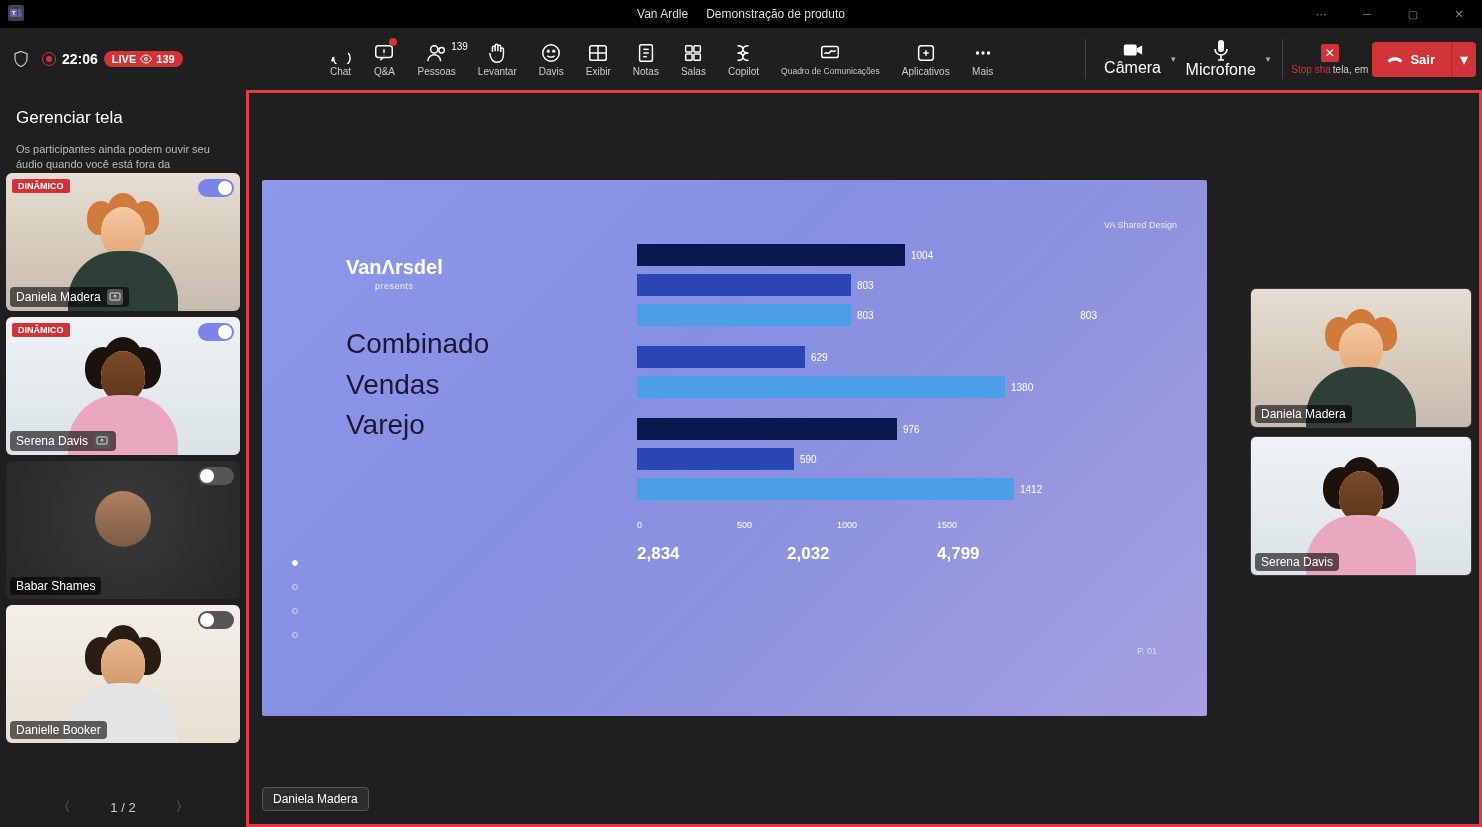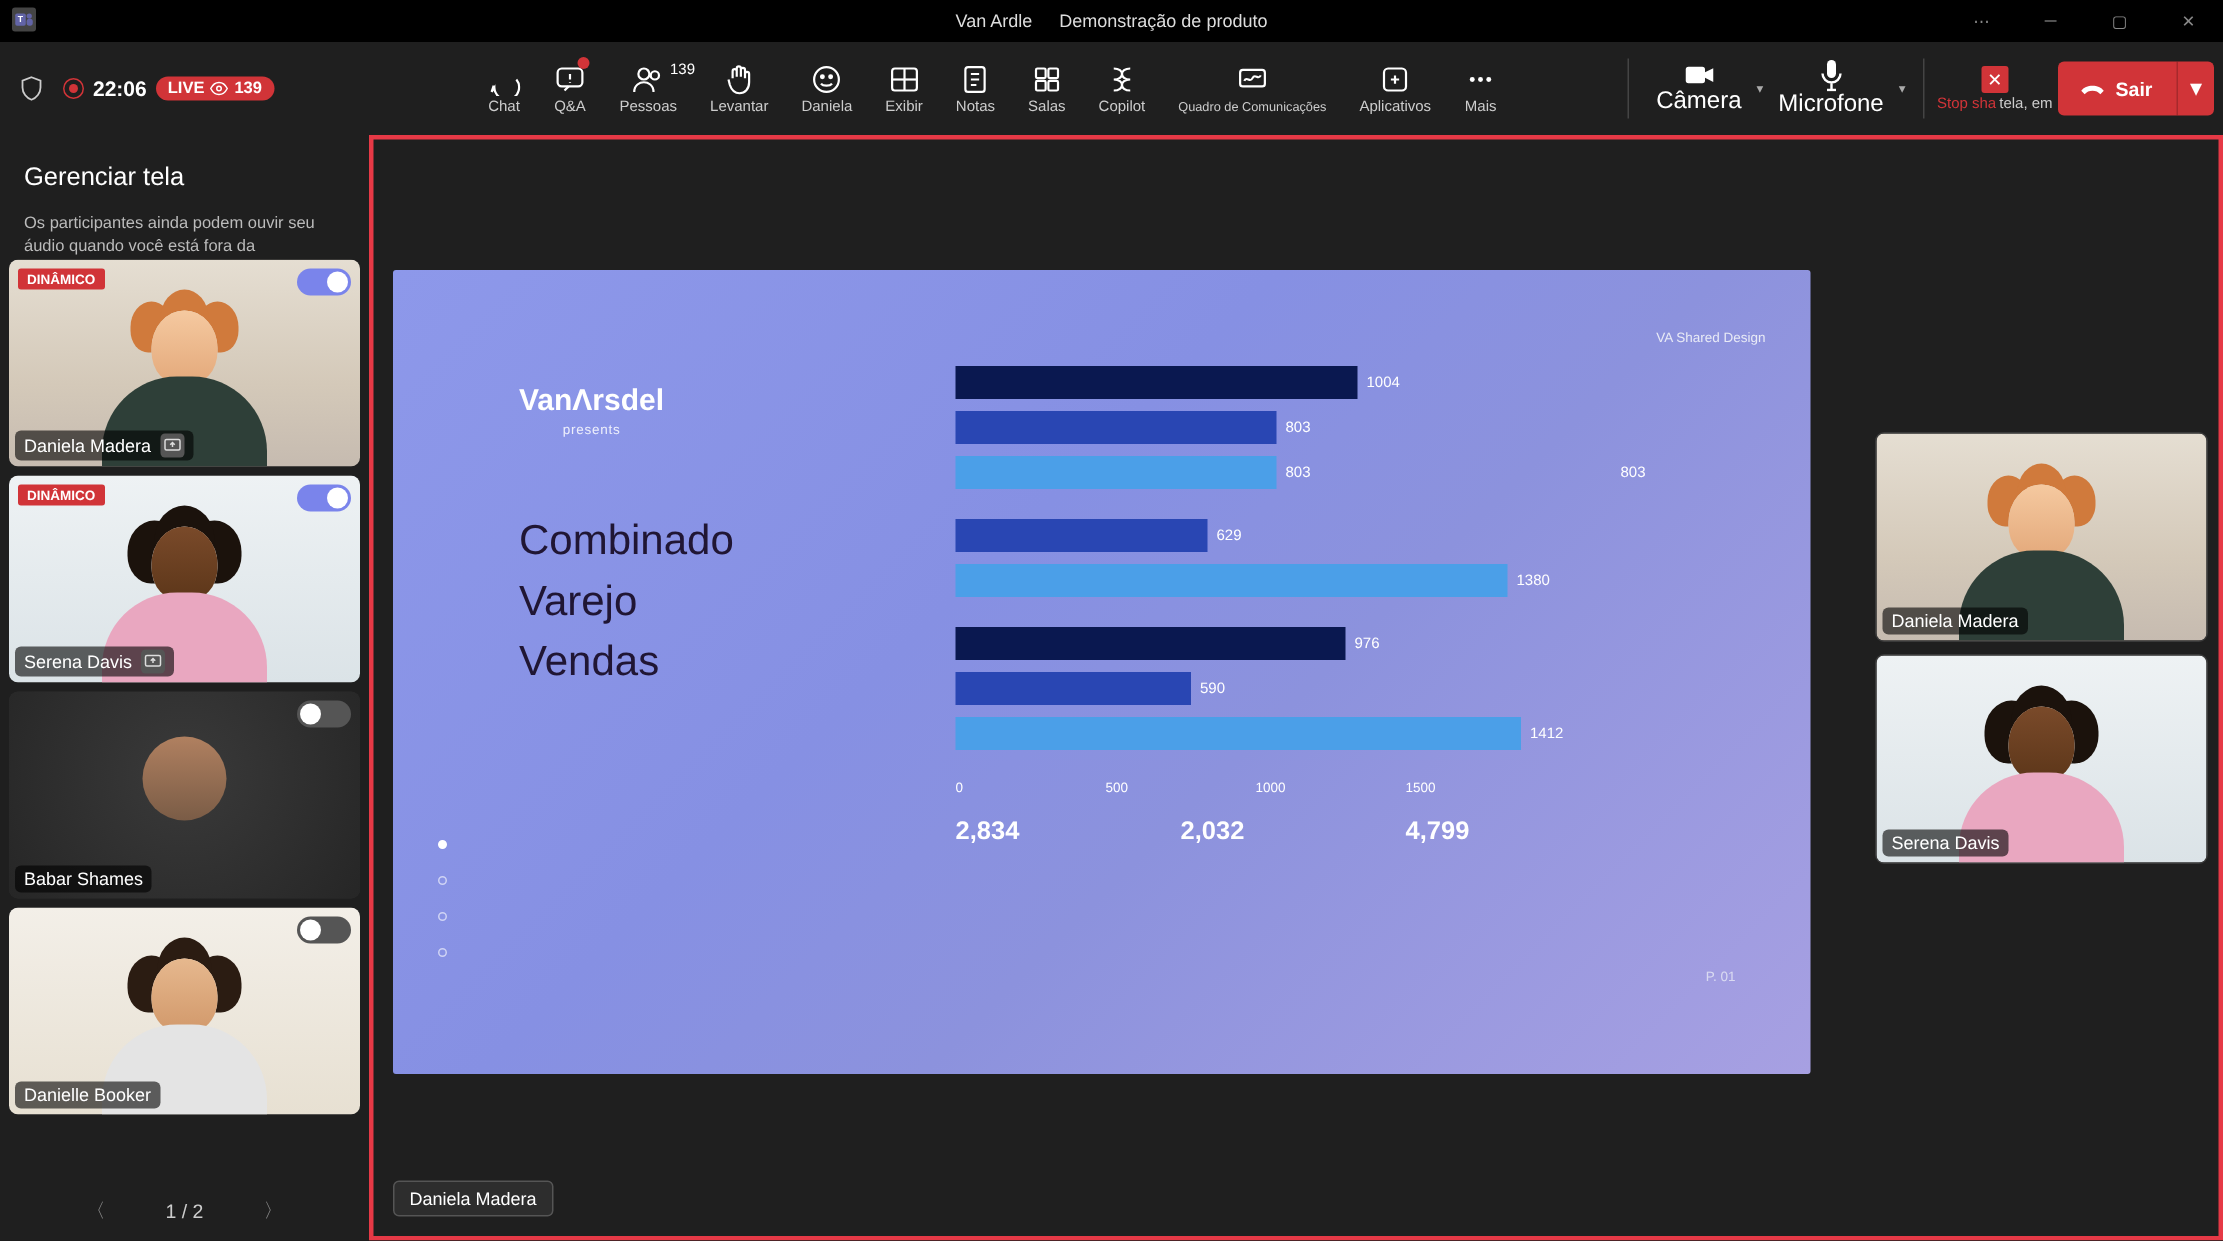--- a/index.html
+++ b/index.html
@@ -71,21 +71,21 @@
   .pager { height: 40px; display:flex; align-items:center; justify-content:center; gap:30px; font-size:13px; color:#ccc;}
   .pager .arrow{padding:6px 10px;color:#888;}
 
   .stage { flex: 1; position: relative; background:#1f1f1f;}
   .share-frame { position:absolute; inset: 0 0 0 0; border: 3px solid #E63946; }
   .slide-area{position:absolute; left:16px; right:230px; top:90px; bottom:10px;}
   .slide { width: 945px; height: 536px; background: linear-gradient(135deg,#8d98ea 0%, #8690e3 40%, #8c92dd 60%, #a7a0e2 100%); position:relative; border-radius:2px;}
   .slide .brand{position:absolute;left:84px;top:76px;color:#fff;}
   .slide .brand .logo{font-size:20px;font-weight:600;display:flex;align-items:center;gap:4px;}
   .slide .brand .presents{font-size:9px;letter-spacing:0.5px;opacity:0.85;text-align:center;margin-top:2px;}
-  .slide .titles{position:absolute;left:84px;top:160px;color:#201634;font-size:28px;font-weight:400;line-height:1.45;}
+  .slide .titles{position:absolute;left:84px;top:144px;color:#201634;font-size:28px;font-weight:400;line-height:1.45;}
   .slide .watermark{position:absolute;right:30px;top:40px;font-size:9px;color:#e8eaf6;}
   .slide .pageno{position:absolute;right:50px;bottom:60px;font-size:9px;color:#e8eaf6;opacity:0.8;}
   .slide .dots{position:absolute;left:30px;top:380px;display:flex;flex-direction:column;gap:18px;}
   .slide .dots div{width:6px;height:6px;border-radius:50%;border:1px solid rgba(255,255,255,0.6);}
   .slide .dots div.active{background:#fff;border-color:#fff;}
   
   .chart{position:absolute;left:375px;top:64px;right:110px;bottom:50px;}
   .bars{}
   .bar-group{margin-bottom:20px;}
   .bar-row{display:flex;align-items:center;margin-bottom:8px;height:22px;}
@@ -194,21 +194,21 @@
     </div>
     <div class="tb-btn">
       <span class="ico">
           <svg width="22" height="22" viewBox="0 0 24 24" fill="none" stroke="#fff" stroke-width="1.6">
             <circle cx="12" cy="12" r="9"></circle>
             <circle cx="9" cy="10" r="1" fill="#fff"></circle>
             <circle cx="15" cy="10" r="1" fill="#fff"></circle>
             <path d="M8 15 C9.5 17 14.5 17 16 15"></path>
           </svg>
         </span>
-      <span class="lbl">Daniela</span>
+      <span class="lbl">Davis</span>
     </div>
     <div class="tb-btn">
       <span class="ico">
           <svg width="22" height="22" viewBox="0 0 24 24" fill="none" stroke="#fff" stroke-width="1.6">
             <rect x="3" y="4" width="18" height="16" rx="2"></rect>
             <line x1="12" y1="4" x2="12" y2="20"></line>
             <line x1="3" y1="12" x2="21" y2="12"></line>
           </svg>
         </span>
       <span class="lbl">Exibir</span>
@@ -407,22 +407,22 @@
     <div class="share-frame"></div>
 
     <div class="slide-area">
       <div class="slide">
         <div class="brand">
           <div class="logo">VanΛrsdel</div>
           <div class="presents">presents</div>
         </div>
         <div class="titles">
           <div>Combinado</div>
+          <div>Vendas</div>
           <div>Varejo</div>
-          <div>Vendas</div>
         </div>
         <div class="watermark">VA Shared Design</div>
         <div class="pageno">P. 01</div>
         <div class="dots">
             <div class="active"></div>
             <div></div>
             <div></div>
             <div></div>
           </div>
 

